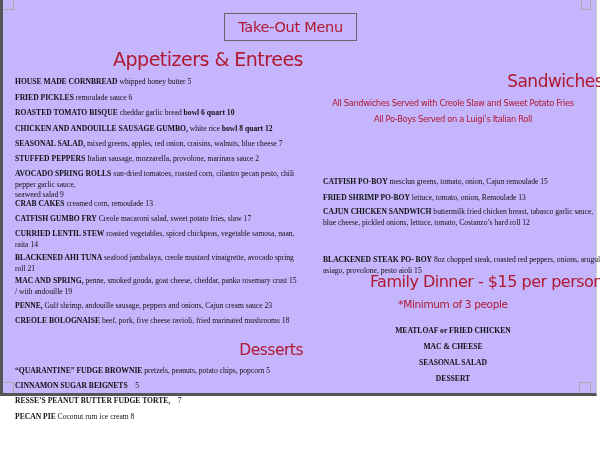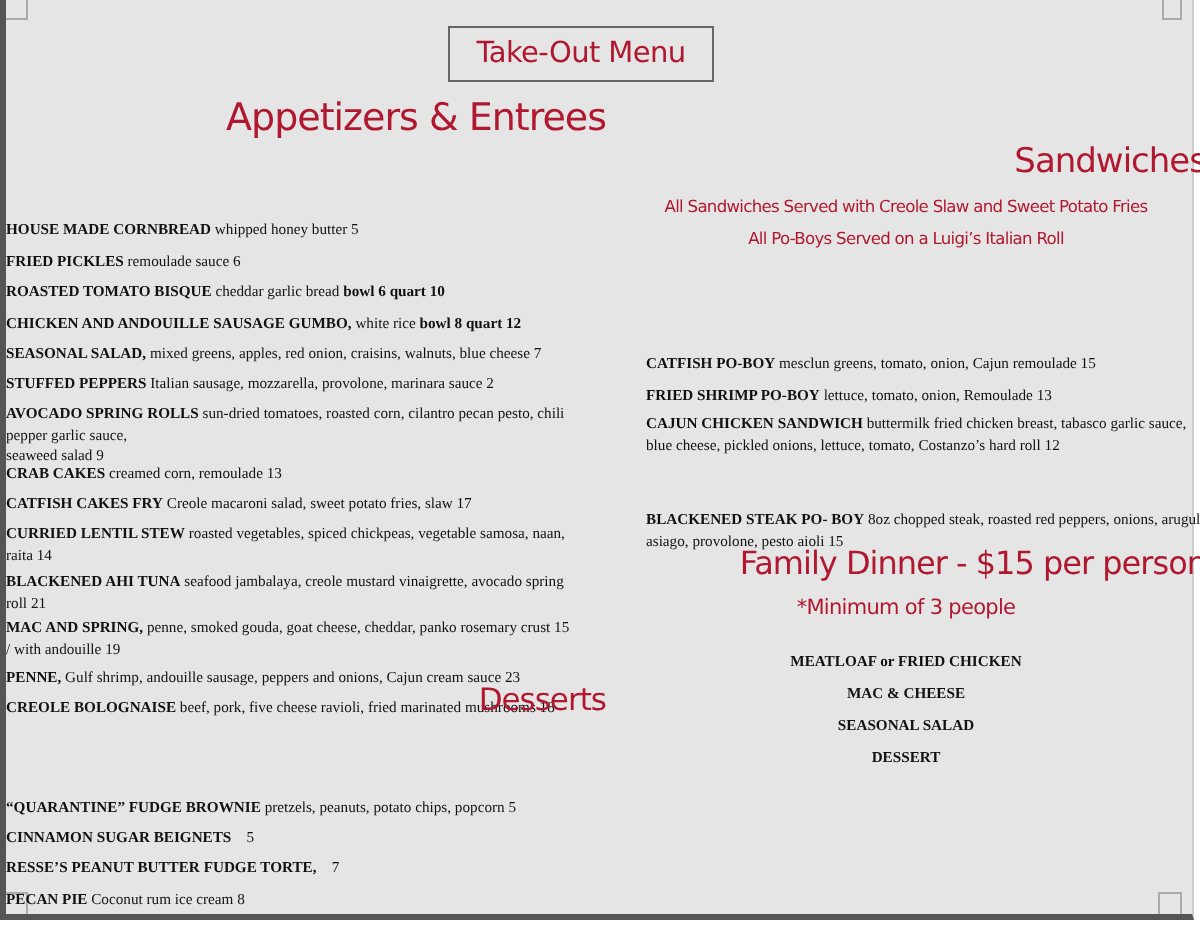--- a/index.html
+++ b/index.html
@@ -1,23 +1,23 @@
 <!DOCTYPE html>
 <html><head>
 <meta charset="utf-8">
 <style>
   html, body { margin: 0; padding: 0; }
   body {
     width: 600px; height: 463px; overflow: hidden; background: #fff;
     font-family: "Liberation Serif", serif; color: #111; position: relative;
   }
   .page {
-    position: absolute; left: 0; top: 0; width: 597px; height: 460px;
+    position: absolute; left: 0; top: 0; width: 597px; height: 396px;
     border-left: 3px solid #555; border-bottom: 3px solid #555;
-    border-right: 1px solid #ccc; box-sizing: border-box; background: #e5e5e5; text-decoration: underline;
+    border-right: 1px solid #ccc; box-sizing: border-box; background: #c4b5fd; text-decoration: underline;
   }
   .crop { position: absolute; width: 10px; height: 10px; border: 1px solid #aaa; }
   .crop.tl { left: 0; top: -1px; border-left: none; border-top: none; }
   .crop.tr { right: 5px; top: -1px; border-right: 1px solid #aaa; border-top: none; border-left: 1px solid #aaa; width: 8px; }
   .crop.bl { left: 0; bottom: 0; border-left: none; border-bottom: none; }
   .crop.br { right: 5px; bottom: 0; border-bottom: none; }
   .title-box {
     position: absolute; left: 221px; top: 13px; width: 133px; height: 28px;
     border: 1px solid #666; box-sizing: border-box; text-align: center;
     color: #b0182f; font-family: "DejaVu Sans", sans-serif; font-size: 14.5px; line-height: 26px;
@@ -30,21 +30,21 @@
   .h-app { position: absolute; left: 8px; width: 292px; top: 48px; font-size: 19px; }
   .h-des { position: absolute; left: 8px; width: 292px; top: 341px; font-size: 15.5px; }
   .h-sand { position: absolute; left: 300px; width: 300px; top: 71px; font-size: 17px; }
   .sub { color: #b0182f; font-family: "DejaVu Sans", sans-serif; text-align: center; font-size: 8.3px; letter-spacing: -0.35px; position: absolute; left: 300px; width: 300px; }
   .sub1 { top: 98px; }
   .sub2 { top: 114px; }
   .h-fam { position: absolute; left: 300px; width: 300px; top: 272px; font-size: 16px; }
   .fam-sub { top: 298px; font-size: 10.5px; }
   .item { position: absolute; font-size: 7.6px; line-height: 10.5px; }
   .item b { font-weight: bold; }
-  .col-l { left: 0; width: 285px; margin-top: 33px; }
+  .col-l { left: 12px; width: 285px; }
   .col-r { left: 320px; width: 285px; margin-top: 38px; }
   .fam-item { position: absolute; left: 300px; width: 300px; text-align: center; font-weight: bold; font-size: 7.6px; }
 </style>
 </head>
 <body>
 
 <div class="page">
   <div class="crop tl"></div>
   <div class="crop tr"></div>
   <div class="crop bl"></div>
@@ -56,21 +56,21 @@
 
   <div class="item col-l" style="top:77px"><b>HOUSE MADE CORNBREAD</b><span> whipped honey butter   5</span></div>
   <div class="item col-l" style="top:93px"><b>FRIED PICKLES</b><span> remoulade sauce   6</span></div>
   <div class="item col-l" style="top:108px"><b>ROASTED TOMATO BISQUE</b><span> cheddar garlic bread  </span><b>bowl  6  quart  10</b></div>
   <div class="item col-l" style="top:124px"><b>CHICKEN AND ANDOUILLE SAUSAGE GUMBO,</b><span> white rice  </span><b>bowl  8  quart  12</b></div>
   <div class="item col-l" style="top:139px"><b>SEASONAL SALAD,</b><span> mixed greens, apples, red onion, craisins, walnuts, blue cheese  7</span></div>
   <div class="item col-l" style="top:154px"><b>STUFFED PEPPERS</b><span> Italian sausage, mozzarella, provolone, marinara sauce    2</span></div>
   <div class="item col-l" style="top:169px; white-space:pre-line"><b>AVOCADO SPRING ROLLS</b><span> sun-dried tomatoes, roasted corn, cilantro pecan pesto, chili pepper garlic sauce,
 seaweed salad  9</span></div>
   <div class="item col-l" style="top:199px"><b>CRAB CAKES</b><span> creamed corn, remoulade    13</span></div>
-  <div class="item col-l" style="top:214px"><b>CATFISH CAKES FRY</b><span> Creole macaroni salad, sweet potato fries, slaw   17</span></div>
+  <div class="item col-l" style="top:214px"><b>CATFISH GUMBO FRY</b><span> Creole macaroni salad, sweet potato fries, slaw   17</span></div>
   <div class="item col-l" style="top:229px"><b>CURRIED LENTIL STEW</b><span> roasted vegetables, spiced chickpeas, vegetable samosa, naan, raita   14</span></div>
   <div class="item col-l" style="top:253px"><b>BLACKENED AHI TUNA</b><span> seafood jambalaya, creole mustard vinaigrette, avocado spring roll          21</span></div>
   <div class="item col-l" style="top:276px"><b>MAC AND SPRING,</b><span> penne, smoked gouda, goat cheese, cheddar, panko rosemary crust 15 / with andouille  19</span></div>
   <div class="item col-l" style="top:301px"><b>PENNE,</b><span> Gulf shrimp, andouille sausage, peppers and onions, Cajun cream sauce  23</span></div>
   <div class="item col-l" style="top:316px"><b>CREOLE BOLOGNAISE</b><span> beef, pork, five cheese ravioli, fried marinated mushrooms 18</span></div>
 
   <div class="heading h-des">Desserts</div>
   <div class="item col-l" style="top:366px"><b>“QUARANTINE” FUDGE BROWNIE</b><span> pretzels, peanuts, potato chips, popcorn   5</span></div>
   <div class="item col-l" style="top:381px"><b>CINNAMON SUGAR BEIGNETS</b><span style="white-space:pre">    5</span></div>
   <div class="item col-l" style="top:396px"><b>RESSE’S PEANUT BUTTER FUDGE TORTE,</b><span style="white-space:pre">    7</span></div>

